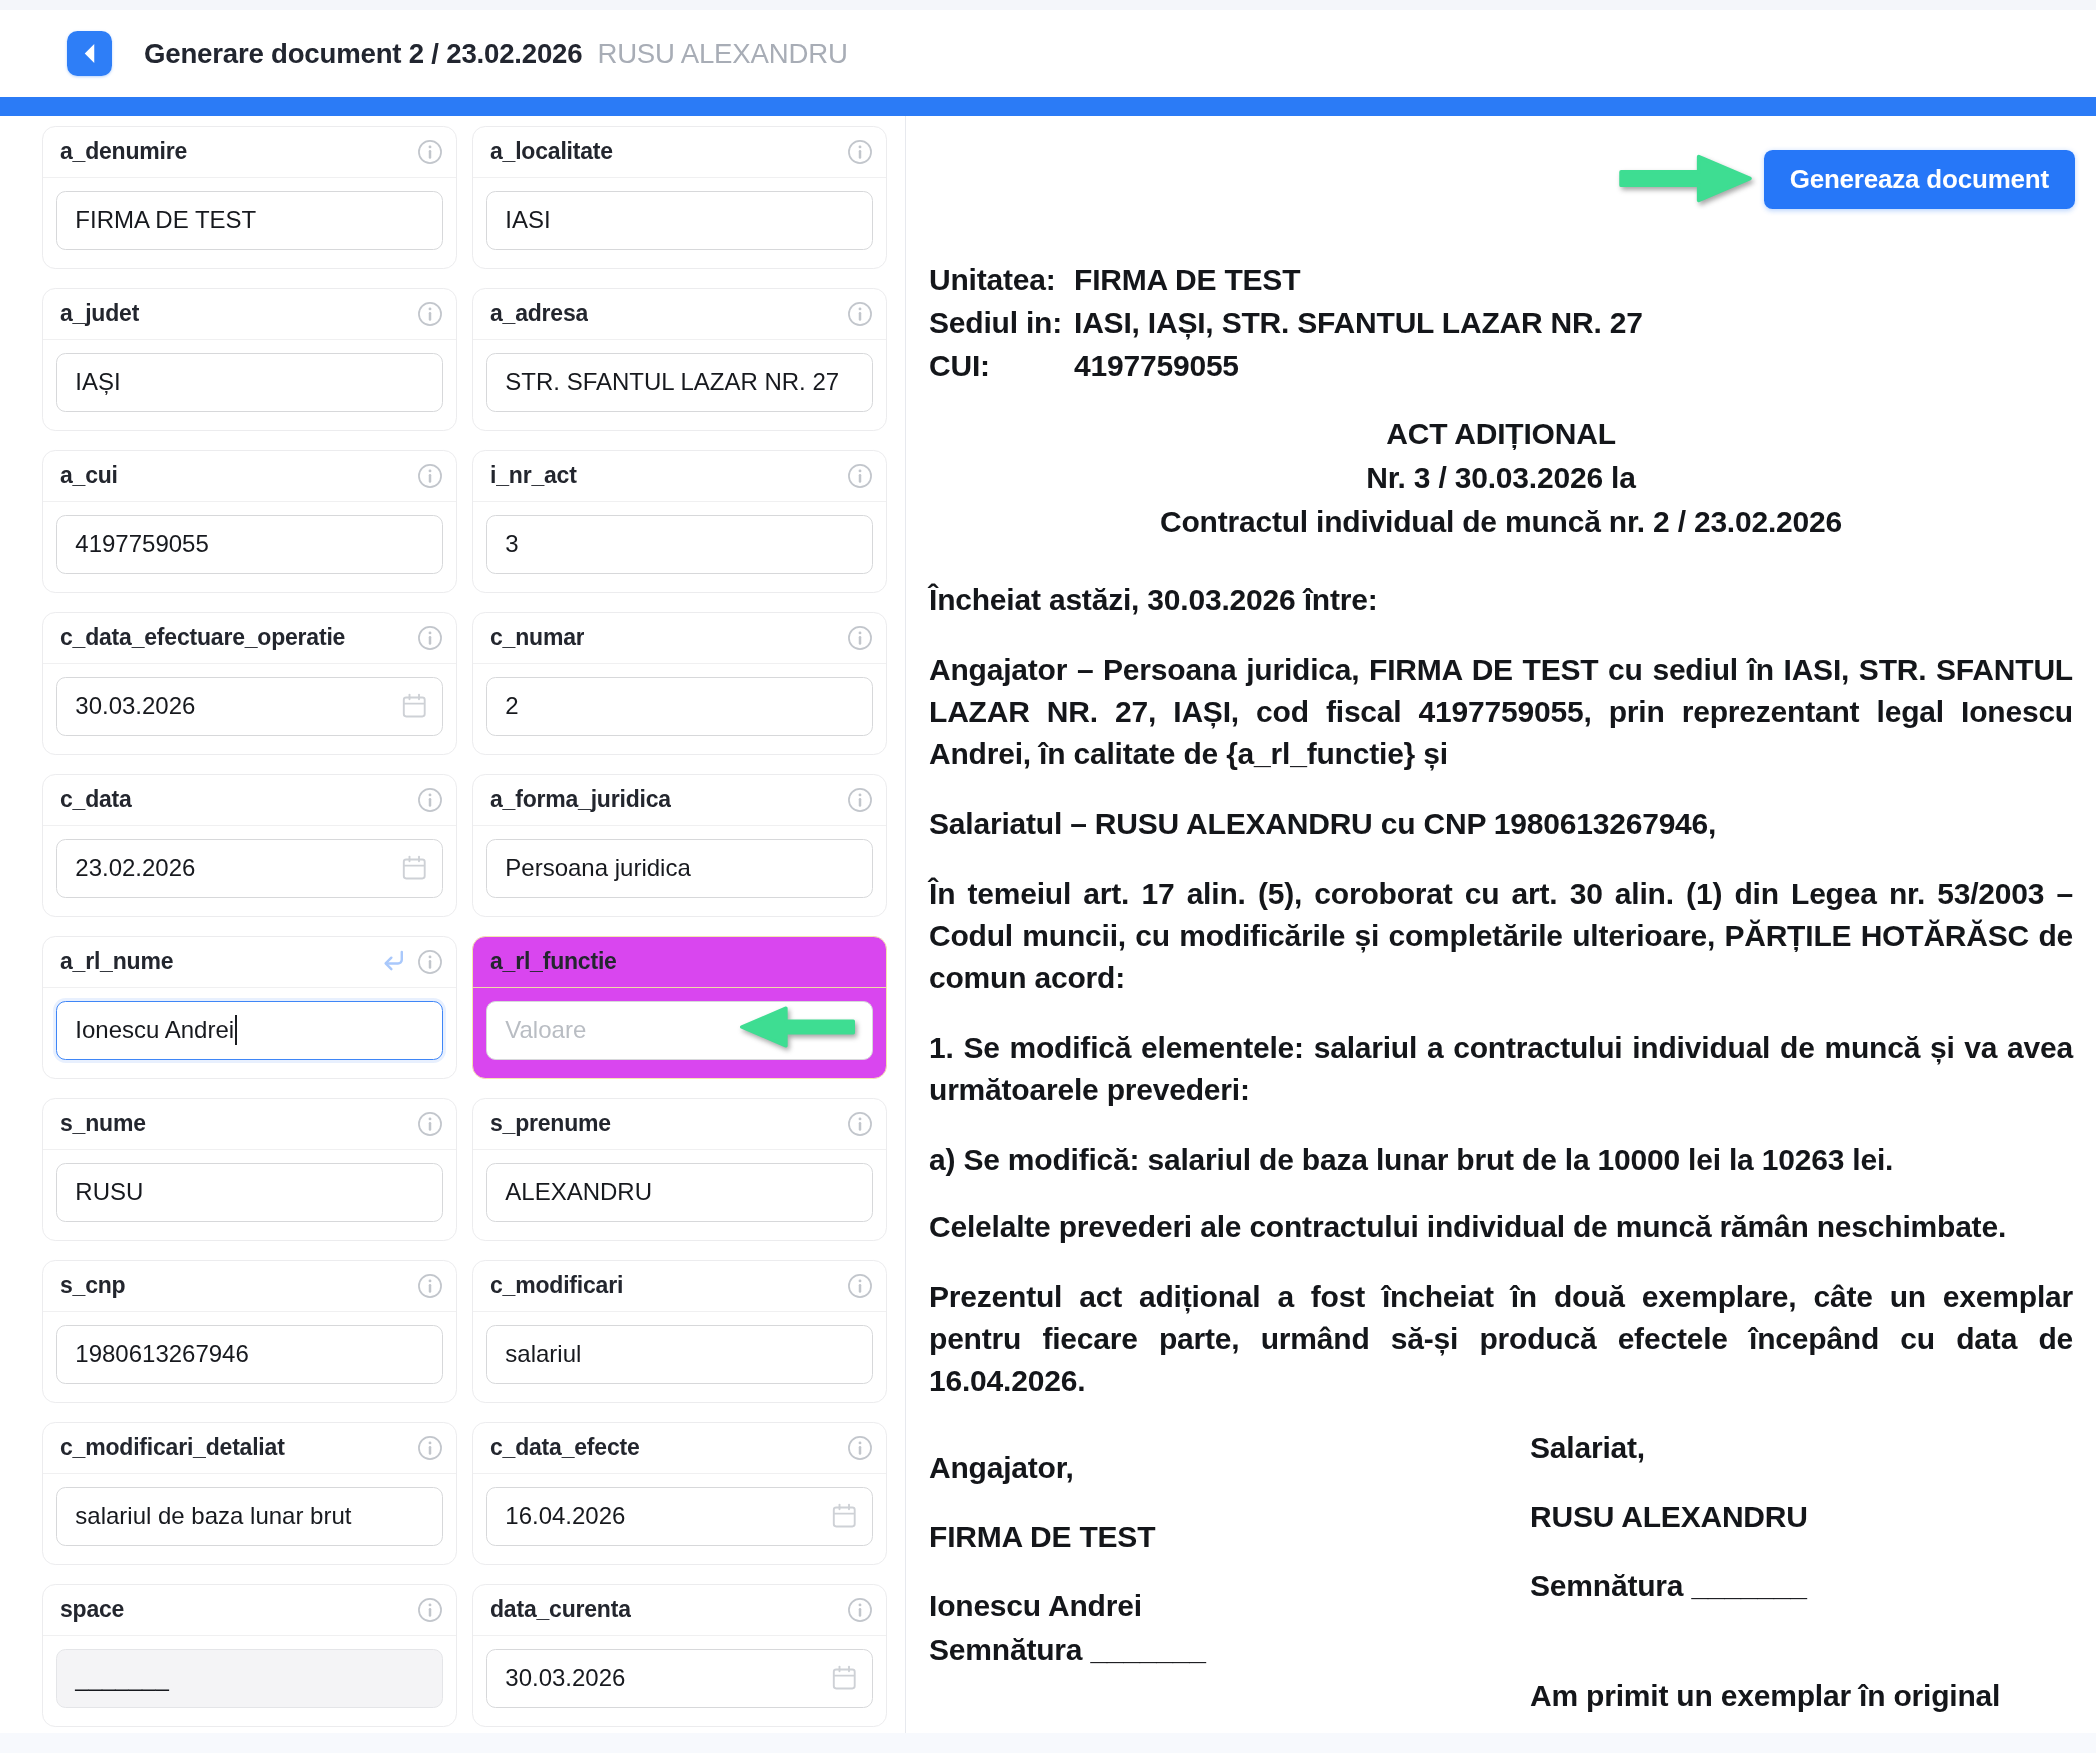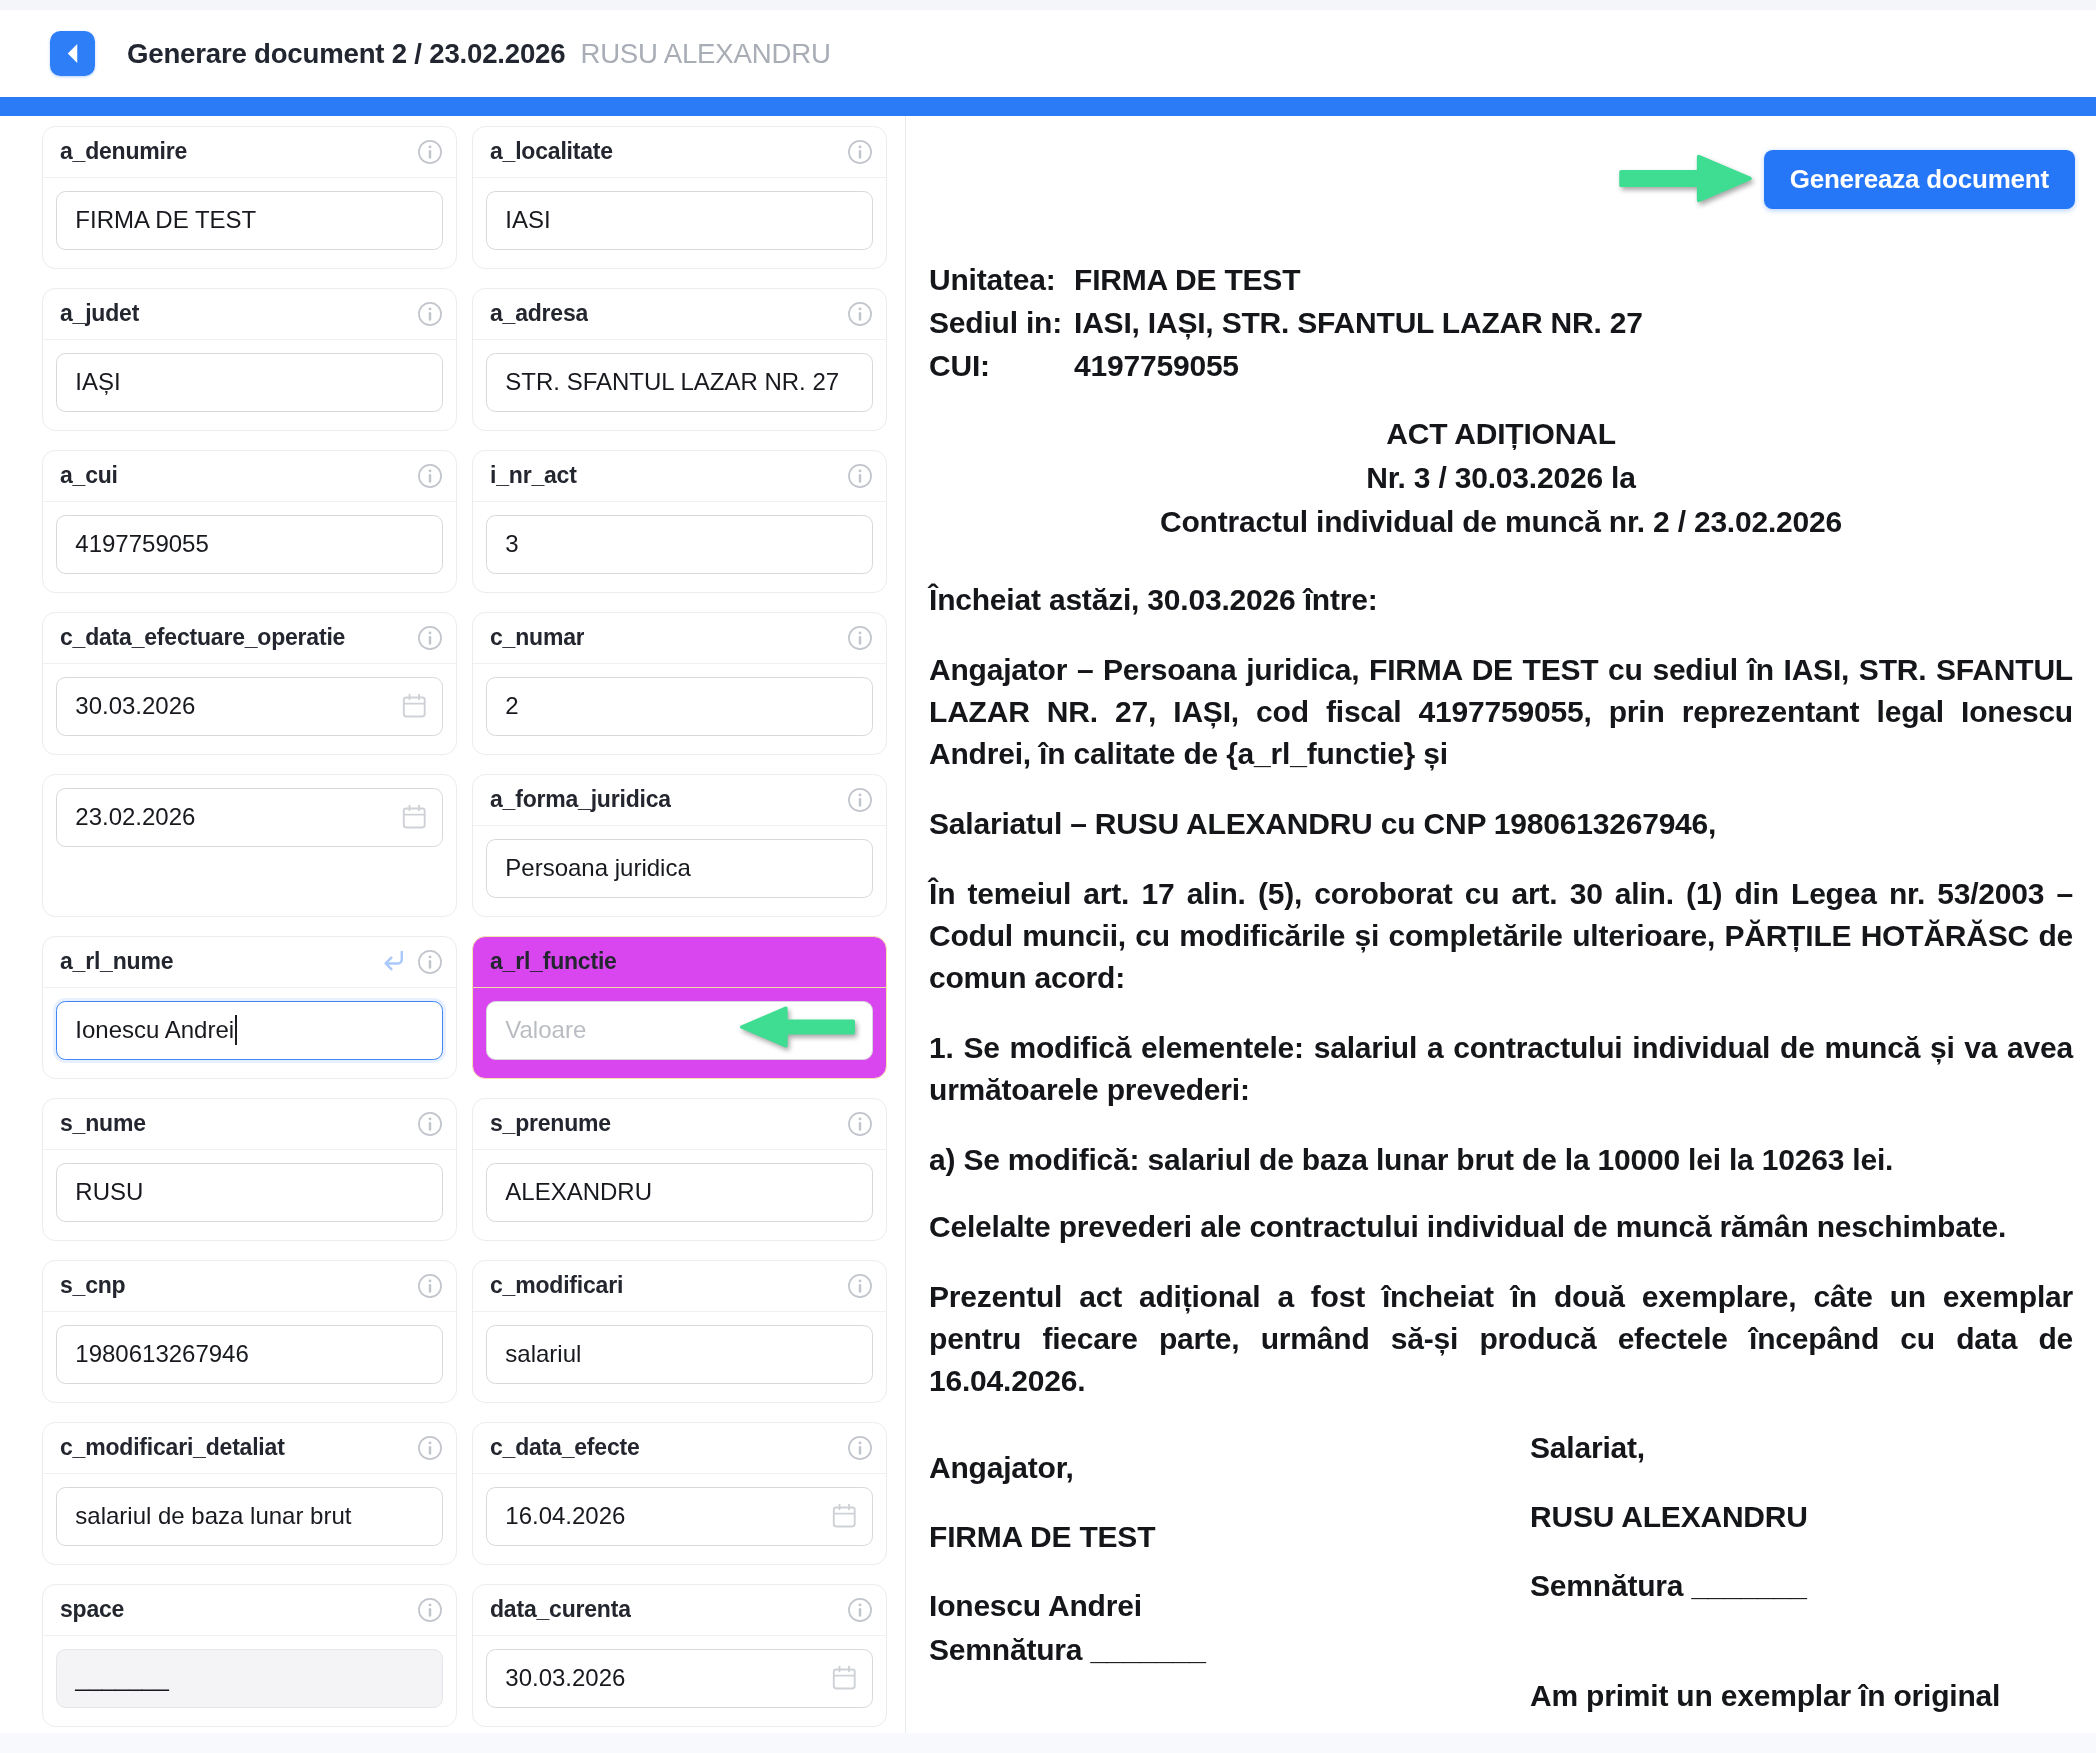--- a/index.html
+++ b/index.html
@@ -3,21 +3,21 @@
 <meta charset="utf-8">
 <style>
   * { margin:0; padding:0; box-sizing:border-box; }
   html,body { width:2096px; height:1754px; background:#ffffff;
     font-family:"Liberation Sans", sans-serif; position:relative; overflow:hidden; }
 
   .top-strip { position:absolute; top:0; left:0; right:0; height:9.5px; background:#f4f6fa; }
 
   
   .header { position:absolute; top:9.5px; left:0; right:6px; height:88px;
-    display:flex; align-items:center; padding-left:50px; background:#fff; }
+    display:flex; align-items:center; padding-left:67px; background:#fff; }
   .back-btn { width:45px; height:45px; border:none; border-radius:10.5px; background:#2e7ef7;
     display:flex; align-items:center; justify-content:center; cursor:pointer;
     box-shadow:0 1px 2.9px rgba(46,126,247,.35); flex:none; }
   .page-title { margin-left:32px; font-size:27.6px; font-weight:700; color:#222630; letter-spacing:-0.2px; }
   .page-subtitle { margin-left:15px; font-size:27.6px; font-weight:500; color:#a8adb6; letter-spacing:-0.2px; }
   .bluebar { position:absolute; top:97px; left:0; right:0; height:19px; background:#2b7bf6; }
 
   
   .form-panel { position:absolute; top:116px; left:0; width:905px; bottom:21px;
     padding:9.5px 0 0 42px; display:grid; grid-template-columns:415px 415px;
@@ -250,20 +250,31 @@
     </div>
     <div class="card-body">
       <div class="finput">
         <span class="fvalue">2</span>
 
       </div>
     </div>
   </div>
 
   <div class="card">
+    <div class="card-head">
+      <span class="flabel">c_data</span>
+      <span class="icons">
+
+        <svg class="info" width="26" height="26" viewBox="0 0 27 27">
+          <circle cx="13.5" cy="13.5" r="11.5" fill="none" stroke="#c2c6cc" stroke-width="1.8"></circle>
+          <circle cx="13.5" cy="8.2" r="1.5" fill="#c2c6cc"></circle>
+          <rect x="12.2" y="11.4" width="2.6" height="9" rx="1.3" fill="#c2c6cc"></rect>
+        </svg>
+      </span>
+    </div>
     <div class="card-body">
       <div class="finput">
         <span class="fvalue">23.02.2026</span>
 
         <svg class="cal" width="28.5" height="28.5" viewBox="0 0 30 30">
           <rect x="4" y="6" width="22" height="20" rx="2.5" fill="none" stroke="#ced1d6" stroke-width="2"></rect>
           <line x1="4" y1="12.5" x2="26" y2="12.5" stroke="#ced1d6" stroke-width="2"></line>
           <line x1="10" y1="3" x2="10" y2="8" stroke="#ced1d6" stroke-width="2" stroke-linecap="round"></line>
           <line x1="20" y1="3" x2="20" y2="8" stroke="#ced1d6" stroke-width="2" stroke-linecap="round"></line>
         </svg>

